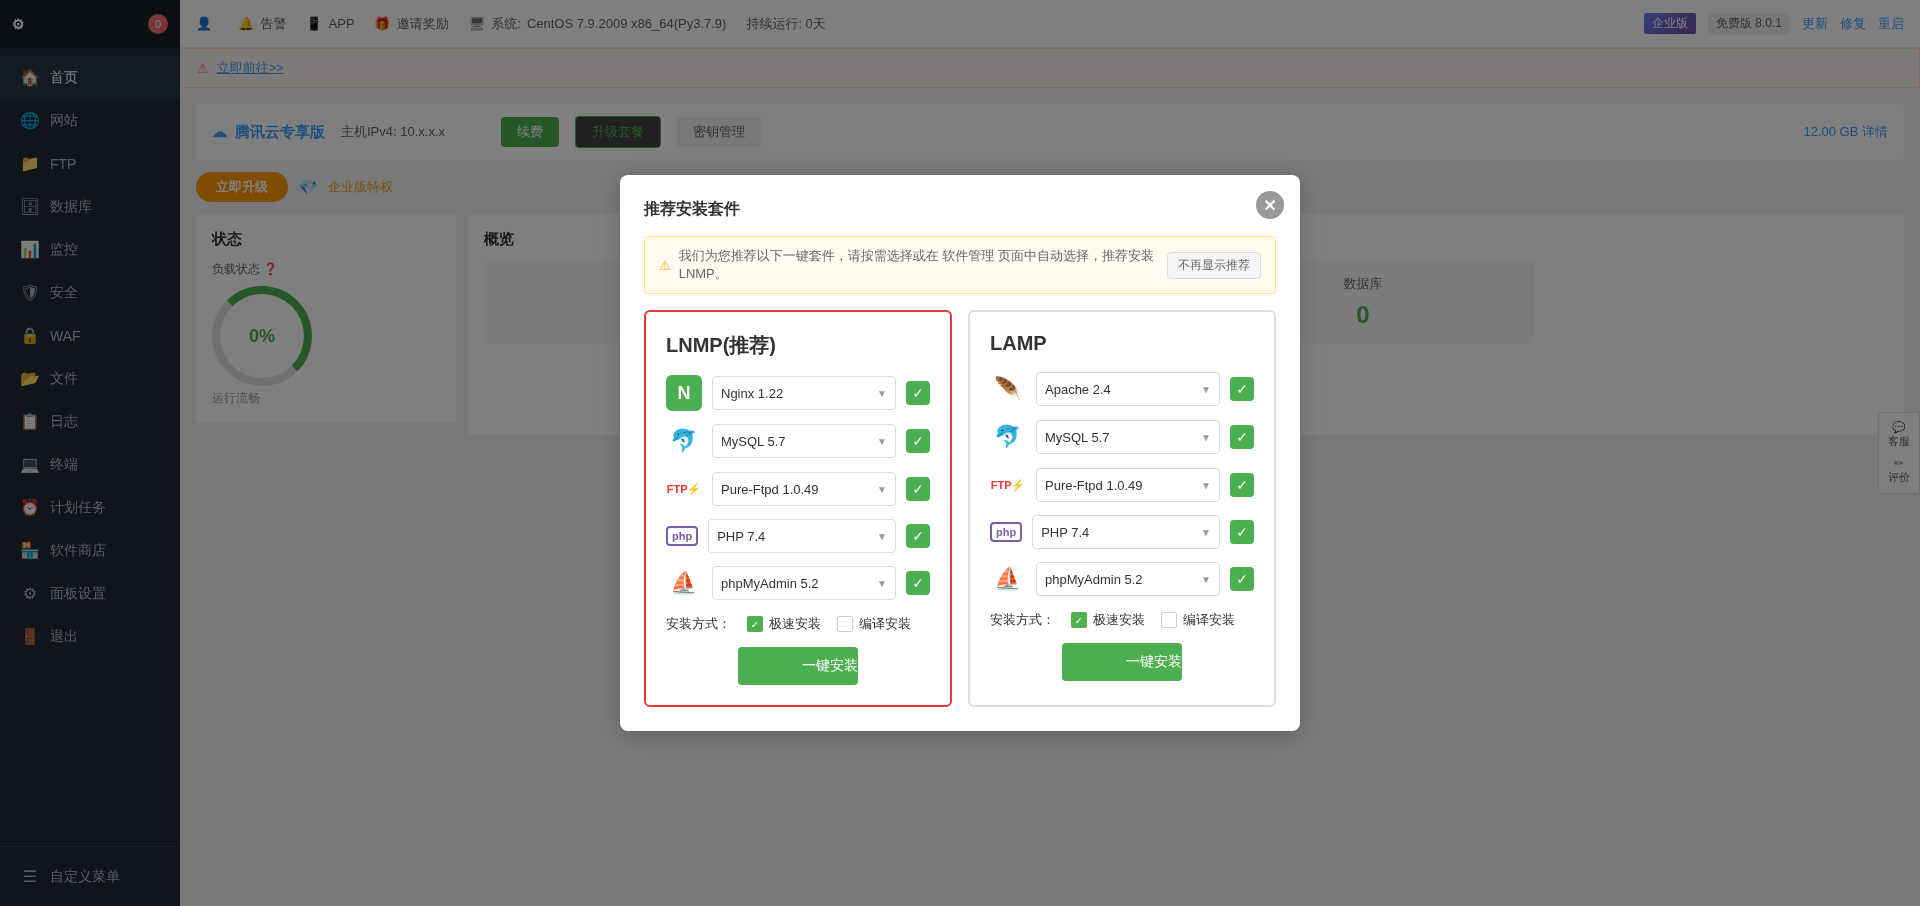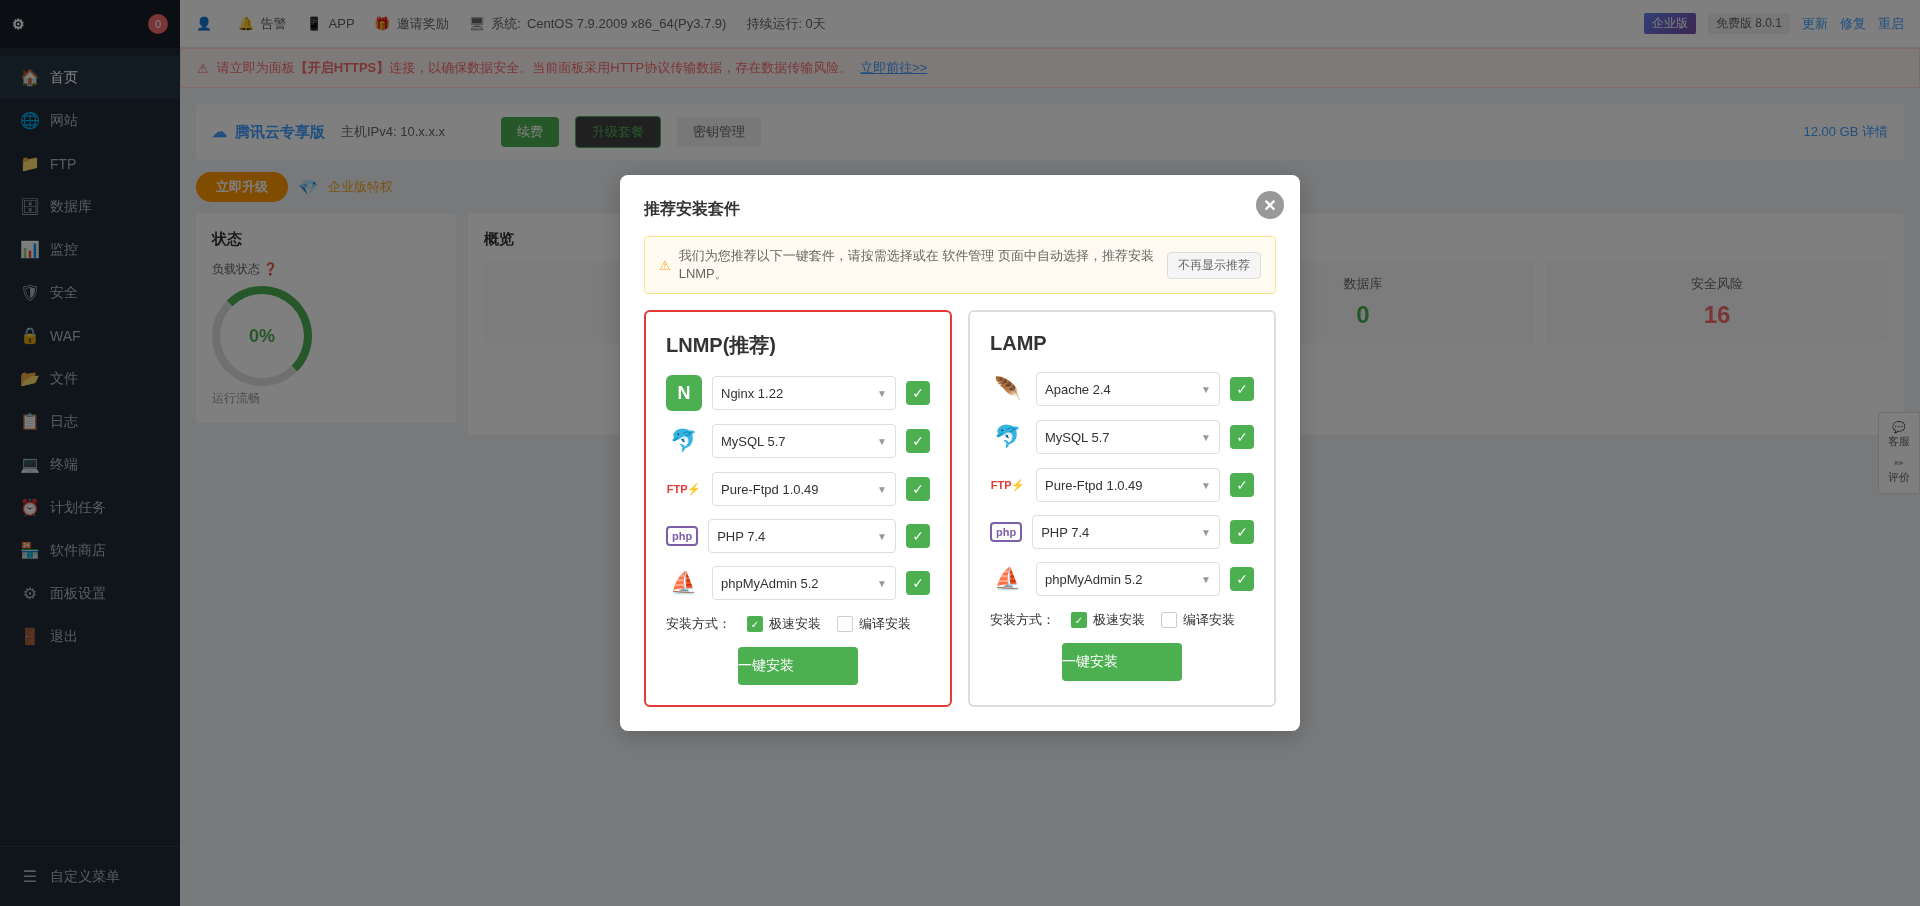--- a/index.html
+++ b/index.html
@@ -306,21 +306,21 @@
       display: block;
       width: 120px;
       margin: 12px auto 0;
       background: #4CAF50;
       color: #fff;
       border: none;
       border-radius: 4px;
       padding: 10px 0;
       font-size: 14px;
       cursor: pointer;
-      text-align: left;
+      text-align: right;
     }
 
     
     .status-section {
       background: #fff;
       border-radius: 4px;
       padding: 16px;
       margin-bottom: 12px;
     }
     .status-title { font-size: 15px; font-weight: bold; color: #333; margin-bottom: 12px; font-family: Liberation Mono, monospace; }
@@ -497,21 +497,20 @@
       <span class="edition-badge">企业版</span>
       <span class="free-badge">免费版 8.0.1</span>
       <span class="topbar-link">更新</span>
       <span class="topbar-link">修复</span>
       <span class="topbar-link">重启</span>
     </div>
   </div>
 
   <div class="alert-bar">
     <span>⚠</span>
-    <span>请立即为面板<strong>【开启HTTPS】</strong>连接，以确保数据安全。当前面板采用HTTP协议传输数据，存在数据传输风险。</span>
     <a href="#">立即前往&gt;&gt;</a>
   </div>
 
   <div class="content">
 
     <div class="panel-header">
       <div class="panel-brand">
         <span>☁</span>
         <span>腾讯云专享版</span>
       </div>
@@ -554,24 +553,20 @@
             <div class="overview-card-value green">0</div>
           </div>
           <div class="overview-card">
             <div class="overview-card-title">FTP</div>
             <div class="overview-card-value green">0</div>
           </div>
           <div class="overview-card">
             <div class="overview-card-title">数据库</div>
             <div class="overview-card-value green">0</div>
           </div>
-          <div class="overview-card">
-            <div class="overview-card-title">安全风险</div>
-            <div class="overview-card-value red">16</div>
-          </div>
         </div>
       </div>
     </div>
   </div>
 </div>
 
 <div class="overlay">
   <div class="dialog">
     <div class="dialog-title">推荐安装套件</div>
     <div class="dialog-close">✕</div>

